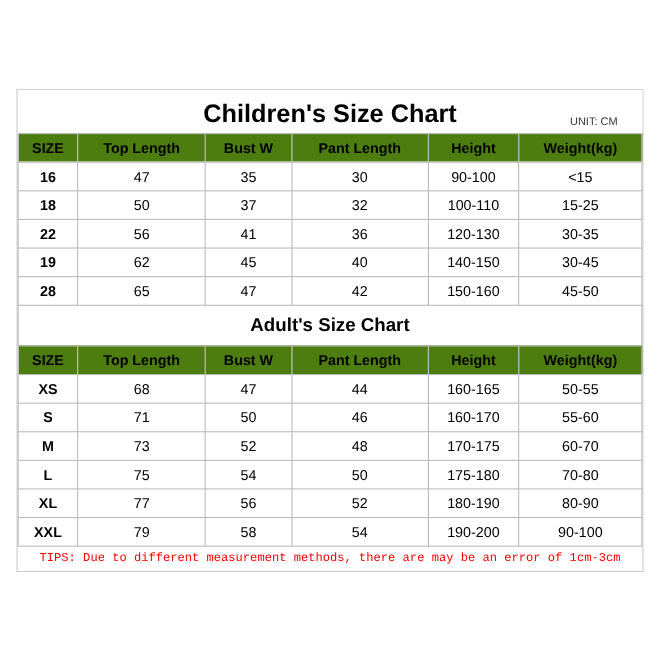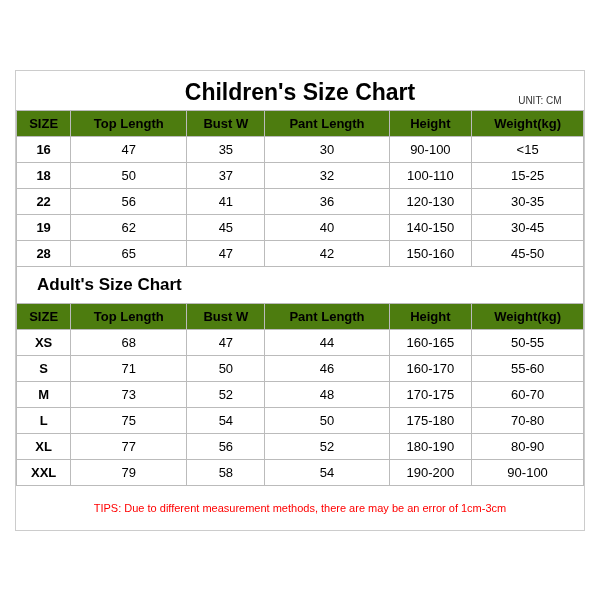--- a/index.html
+++ b/index.html
@@ -119,21 +119,21 @@
     <tr class="data-row">
       <td>28</td>
       <td>65</td>
       <td>47</td>
       <td>42</td>
       <td>150-160</td>
       <td>45-50</td>
     </tr>
 
     <tr>
-      <td colspan="6" style="font-size:17px; font-weight:bold; text-align:left; padding:8px 20px; border-left:1px solid #bbb; border-right:1px solid #bbb; border-top:1px solid #bbb; border-bottom:none;">
+      <td colspan="6" style="font-size:17px; font-weight:bold; text-align:center; padding:8px 20px; border-left:1px solid #bbb; border-right:1px solid #bbb; border-top:1px solid #bbb; border-bottom:none;">
         <span>Adult's Size Chart</span>
       </td>
     </tr>
 
     <tr class="header-row">
       <th>SIZE</th>
       <th>Top Length</th>
       <th>Bust W</th>
       <th>Pant Length</th>
       <th>Height</th>
@@ -183,19 +183,19 @@
     <tr class="data-row">
       <td>XXL</td>
       <td>79</td>
       <td>58</td>
       <td>54</td>
       <td>190-200</td>
       <td>90-100</td>
     </tr>
 
     <tr>
-      <td colspan="6" style="color:red; font-size:11px; text-align:center; padding:16px 4px; border:none;">
+      <td colspan="6" style="color:red; font-size:11px; text-align:center; padding:5px 4px; border:none;font-family:Liberation Mono, monospace;">
         <span>TIPS: Due to different measurement methods, there are may be an error of 1cm-3cm</span>
       </td>
     </tr>
   </tbody>
     </table>
 </div>
 
 </body></html>

